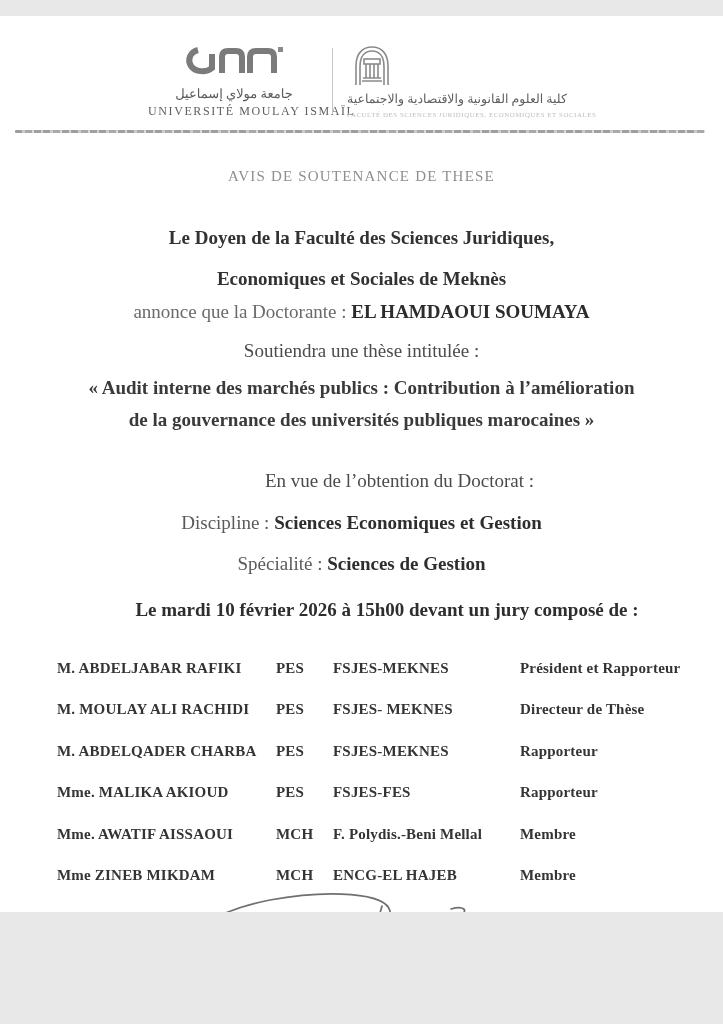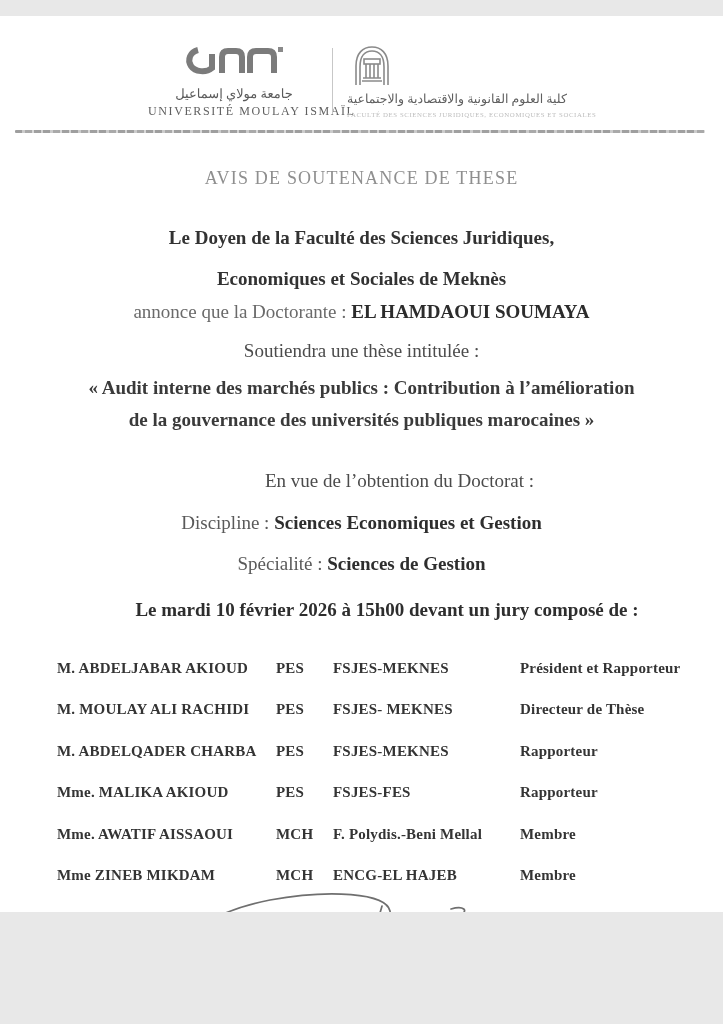--- a/index.html
+++ b/index.html
@@ -23,21 +23,21 @@
   .logo-right svg{display:block;margin-left:2px;}
   .logo-right .logo-arabic{text-align:left;font-size:12.5px;color:#5f5f5f;margin-top:6px;direction:rtl;}
   .logo-right .logo-latin-small{font-size:6.8px;letter-spacing:.6px;color:#bdbdbd;margin-top:3px;white-space:nowrap;}
   .rule{
     position:absolute;top:114px;left:15px;width:690px;height:3px;
     background:repeating-linear-gradient(90deg,#8d8d8d 0 7px,#c2c2c2 7px 10px,#9a9a9a 10px 17px,#d2d2d2 17px 19px,#8f8f8f 19px 26px,#cccccc 26px 28px);
     opacity:.85;border-radius:1px;
   }
   
   .line{position:absolute;left:0;width:100%;text-align:center;font-size:19px;line-height:1.25;}
-  .t-title{top:151px;font-size:18px;letter-spacing:1.2px;color:#8f8f8f;}
+  .t-title{top:151px;font-size:15px;letter-spacing:1.2px;color:#8f8f8f;}
   .t-dean1{top:210px;font-weight:bold;color:#323232;}
   .t-dean2{top:251px;font-weight:bold;color:#323232;}
   .t-announce{top:284px;color:#6a6a6a;}
   .t-announce .strong{font-weight:bold;color:#2c2c2c;}
   .t-soutiendra{top:323px;color:#4b4b4b;}
   .t-thesis1{top:360px;font-weight:600;color:#3a3a3a;}
   .t-thesis2{top:392px;font-weight:600;color:#3a3a3a;}
   .t-envue{top:453px;color:#4b4b4b;padding-left:38px;}
   .t-discipline{top:495px;color:#5a5a5a;}
   .t-discipline .strong,.t-specialite .strong{font-weight:bold;color:#2e2e2e;}
@@ -100,21 +100,21 @@
   <div class="line t-announce"><span>annonce que la Doctorante : </span><span class="strong">EL HAMDAOUI SOUMAYA</span></div>
   <div class="line t-soutiendra">Soutiendra une thèse intitulée :</div>
   <div class="line t-thesis1">« Audit interne des marchés publics : Contribution à l’amélioration</div>
   <div class="line t-thesis2">de la gouvernance des universités publiques marocaines »</div>
   <div class="line t-envue">En vue de l’obtention du Doctorat :</div>
   <div class="line t-discipline"><span>Discipline : </span><span class="strong">Sciences Economiques et Gestion</span></div>
   <div class="line t-specialite"><span>Spécialité : </span><span class="strong">Sciences de Gestion</span></div>
   <div class="line t-date">Le mardi 10 février 2026 à 15h00 devant un jury composé de :</div>
 
   <div class="jury-row" style="top:644px">
-    <span class="name">M. ABDELJABAR AKIOUD</span>
+    <span class="name">M. ABDELJABAR RAFIKI</span>
     <span class="grade">PES</span>
     <span class="inst">FSJES-MEKNES</span>
     <span class="role">Président et Rapporteur</span>
   </div>
   <div class="jury-row" style="top:685px">
     <span class="name">M. MOULAY ALI RACHIDI</span>
     <span class="grade">PES</span>
     <span class="inst">FSJES- MEKNES</span>
     <span class="role">Directeur de Thèse</span>
   </div>

